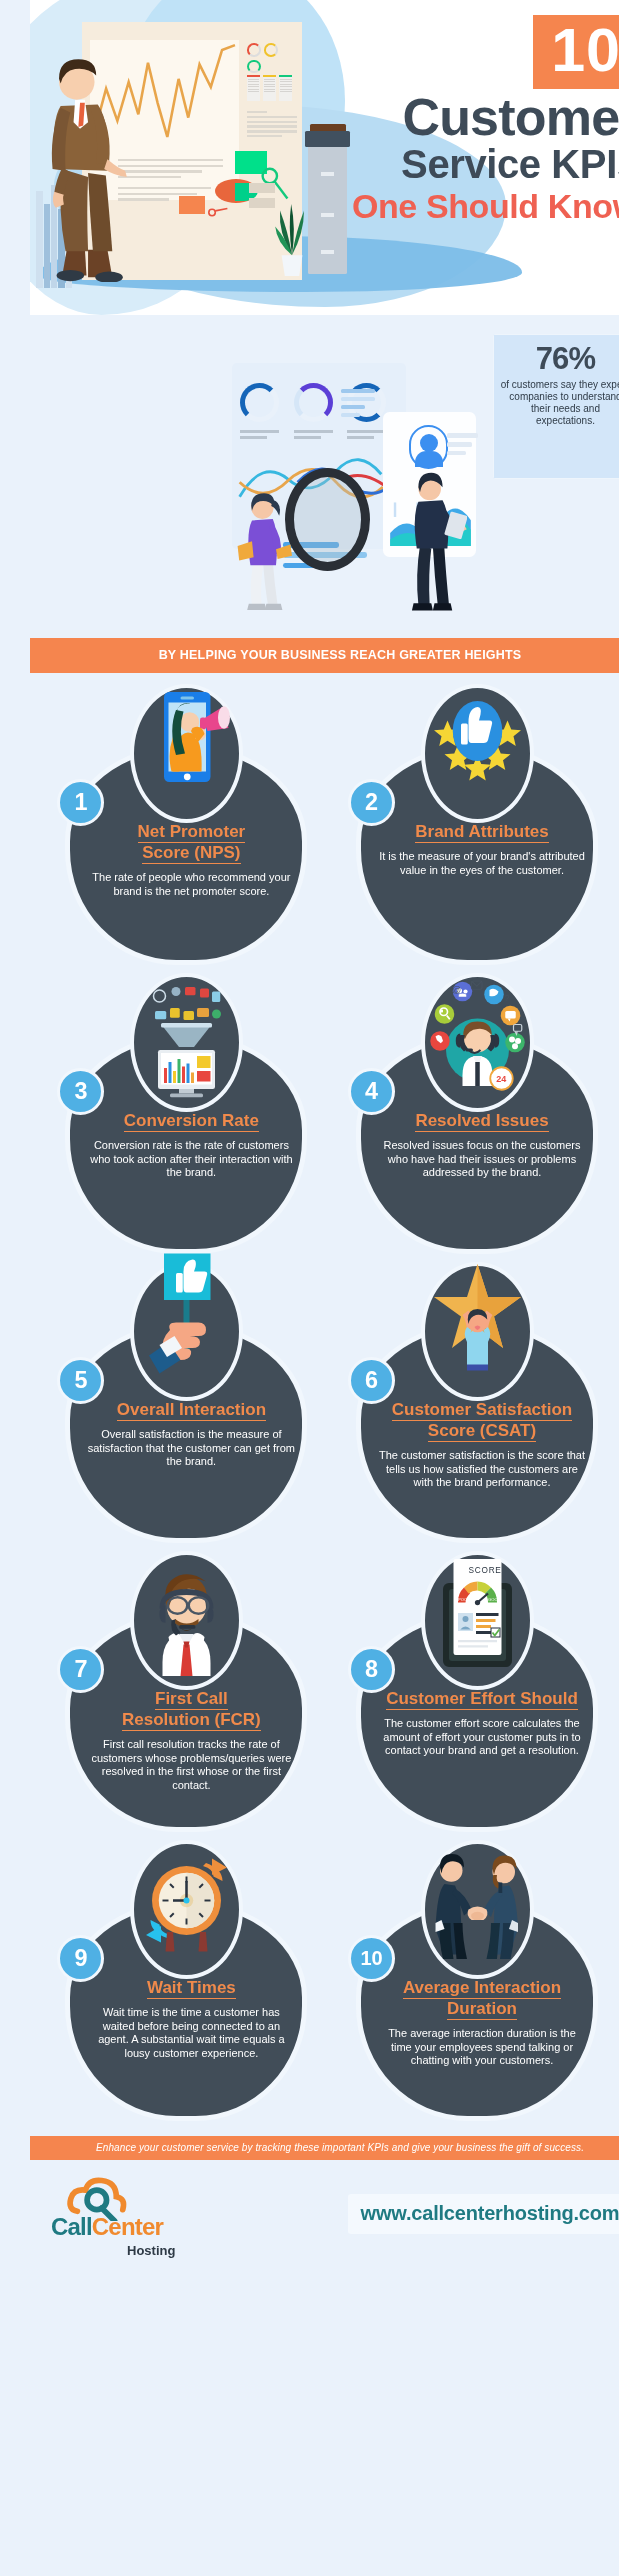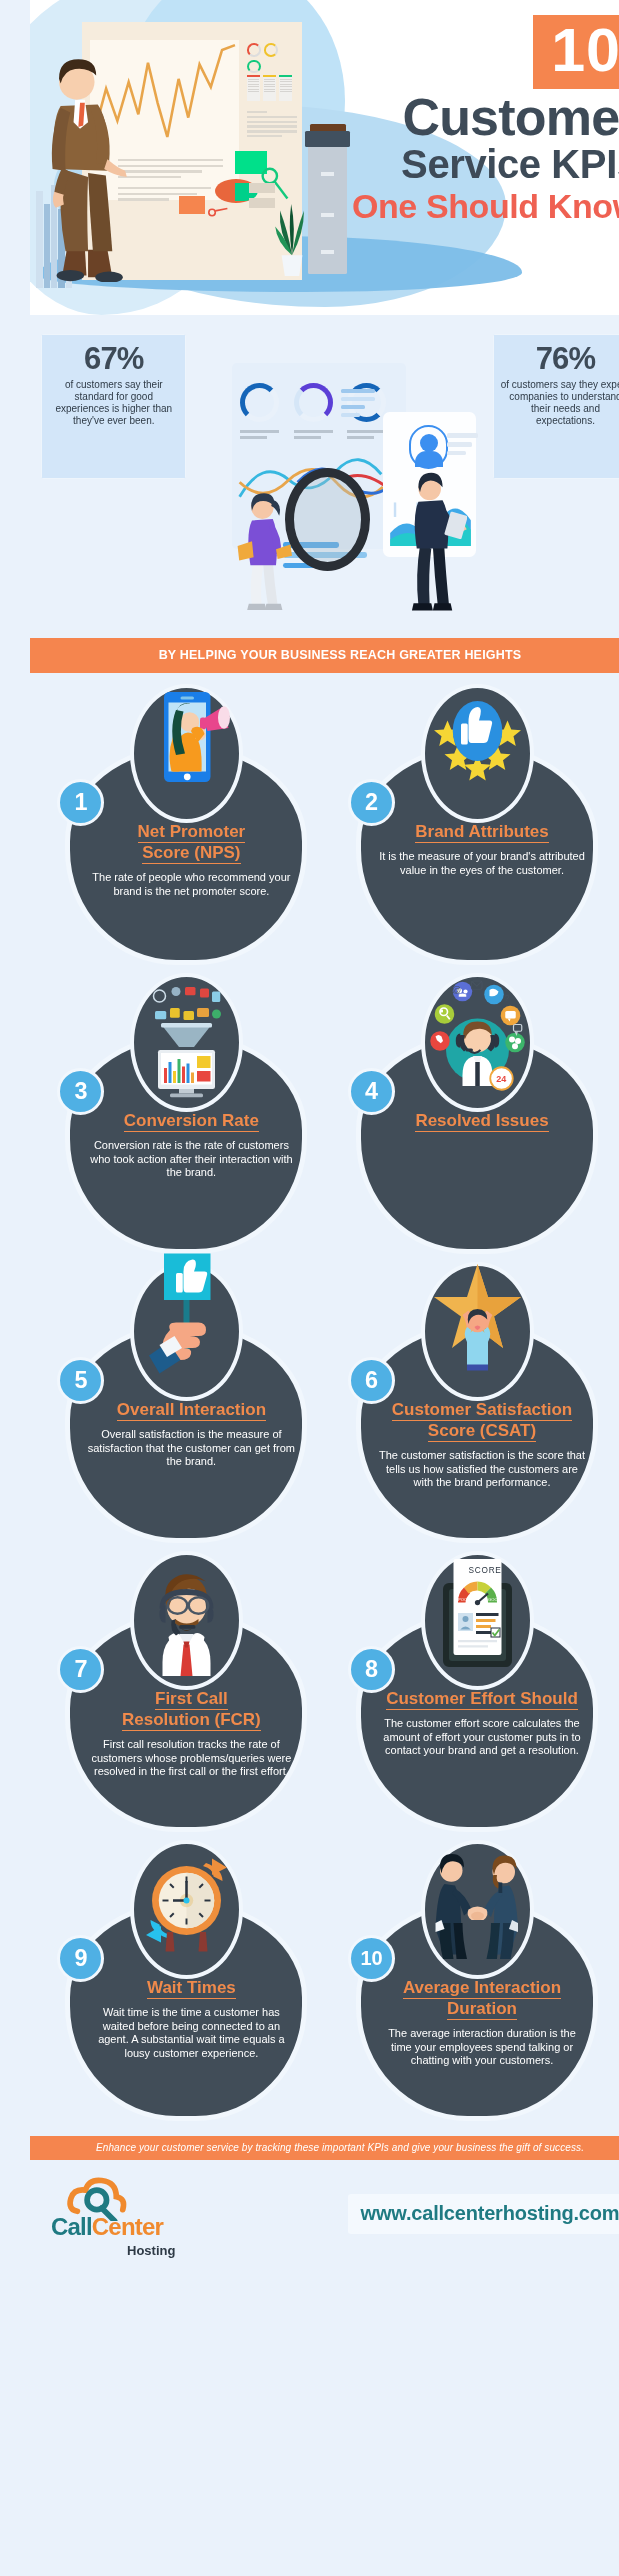--- a/index.html
+++ b/index.html
@@ -456,24 +456,20 @@
         <path d="M40 168 L60 168 L62 177 L38 177 Z" fill="#0e1520"></path>
         <path d="M20 42 Q12 60 18 100 L56 100 Q60 58 50 40 Z" fill="#223049"></path>
         <path d="M50 46 Q62 62 66 78 L56 84 Q54 64 46 50 Z" fill="#223049"></path>
         <path d="M60 74 L74 66 L80 76 L64 84 Z" fill="#f5c7a7"></path>
         <rect x="56" y="56" width="22" height="30" rx="2" fill="#dfe5ec" transform="rotate(16 66 70)"></rect>
         <circle cx="34" cy="26" r="14" fill="#f5c7a7"></circle>
         <path d="M20 24 Q20 6 36 6 Q50 6 50 24 Q42 14 32 16 Q24 18 22 30 Z" fill="#1f2a3a"></path>
       </svg>
     </div>
 
-    <div class="stat-box" id="sb1">
-      <div class="stat-num">67%</div>
-      <div class="stat-txt">of customers say their standard for good experiences is higher than they've ever been.</div>
-    </div>
     <div class="stat-box" id="sb3">
       <div class="stat-num">76%</div>
       <div class="stat-txt">of customers say they expect companies to understand their needs and expectations.</div>
     </div>
   </div>
 
   <div class="banner">
     <div>BY HELPING YOUR BUSINESS REACH GREATER HEIGHTS</div>
   </div>
 
@@ -585,20 +581,21 @@
         </div>
         <div class="kpi-badge">3</div>
       </div>
 
       <div class="kpi-cell right">
         <div class="kpi-body">
           <div class="kpi-text">
             <div class="kpi-title">
               <span>Resolved Issues</span>
             </div>
+            <div class="kpi-desc">Resolved issues focus on the customers who have had their issues or problems addressed by the brand.</div>
           </div>
         </div>
         <div class="kpi-ico">
           <svg class="ico-inner" viewBox="0 0 140 172">
             <circle cx="70" cy="96" r="42" fill="#1fa6a6"></circle>
             <circle cx="50" cy="18" r="13" fill="#5b6fd6"></circle>
             <circle cx="92" cy="22" r="13" fill="#3ba3e0"></circle>
             <circle cx="26" cy="48" r="13" fill="#a8cc3a"></circle>
             <circle cx="114" cy="50" r="13" fill="#f0a63c"></circle>
             <circle cx="20" cy="84" r="13" fill="#e8473f"></circle>
@@ -701,21 +698,21 @@
     <div class="kpi-row">
       <div class="kpi-cell left">
         <div class="kpi-body">
           <div class="kpi-text">
             <div class="kpi-title">
               <span>First Call</span>
             </div><br>
             <div class="kpi-title">
               <span>Resolution (FCR)</span>
             </div>
-            <div class="kpi-desc">First call resolution tracks the rate of customers whose problems/queries were resolved in the first call or the first effort.</div>
+            <div class="kpi-desc">First call resolution tracks the rate of customers whose problems/queries were resolved in the first whose or the first contact.</div>
           </div>
         </div>
         <div class="kpi-ico">
           <svg class="ico-inner" viewBox="0 0 140 172">
             <path d="M38 142 Q38 104 70 104 Q102 104 102 142 L102 160 L38 160 Z" fill="#fff"></path>
             <path d="M60 104 L70 122 L80 104 Z" fill="#eef2f6"></path>
             <path d="M66 118 L74 118 L78 160 L62 160 Z" fill="#d93b34"></path>
             <path d="M66 114 L74 114 L72 122 L68 122 Z" fill="#b8302a"></path>
             <path d="M46 108 Q54 100 60 104 L56 130 Q48 124 46 108 Z" fill="#fff"></path>
             <path d="M94 108 Q86 100 80 104 L84 130 Q92 124 94 108 Z" fill="#fff"></path>

